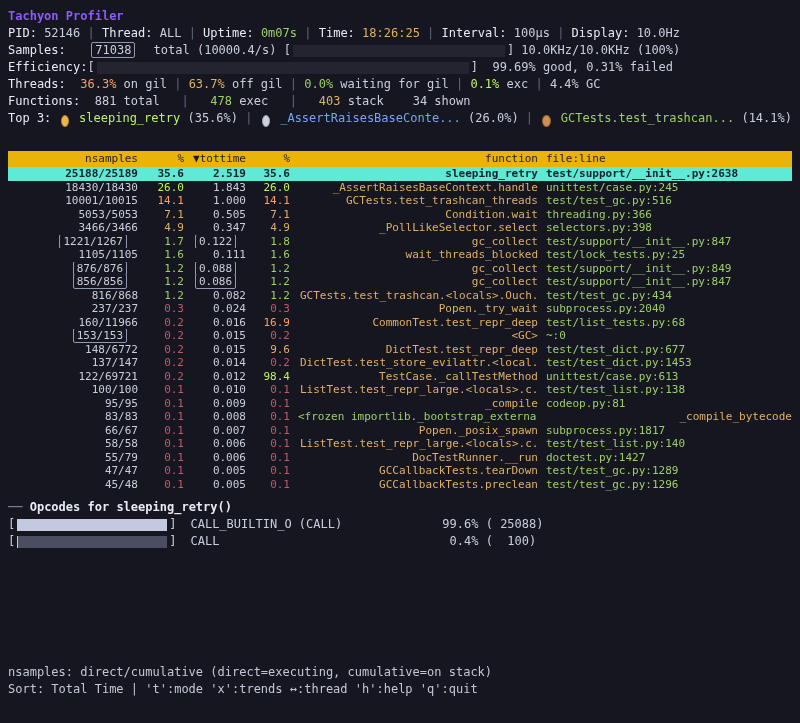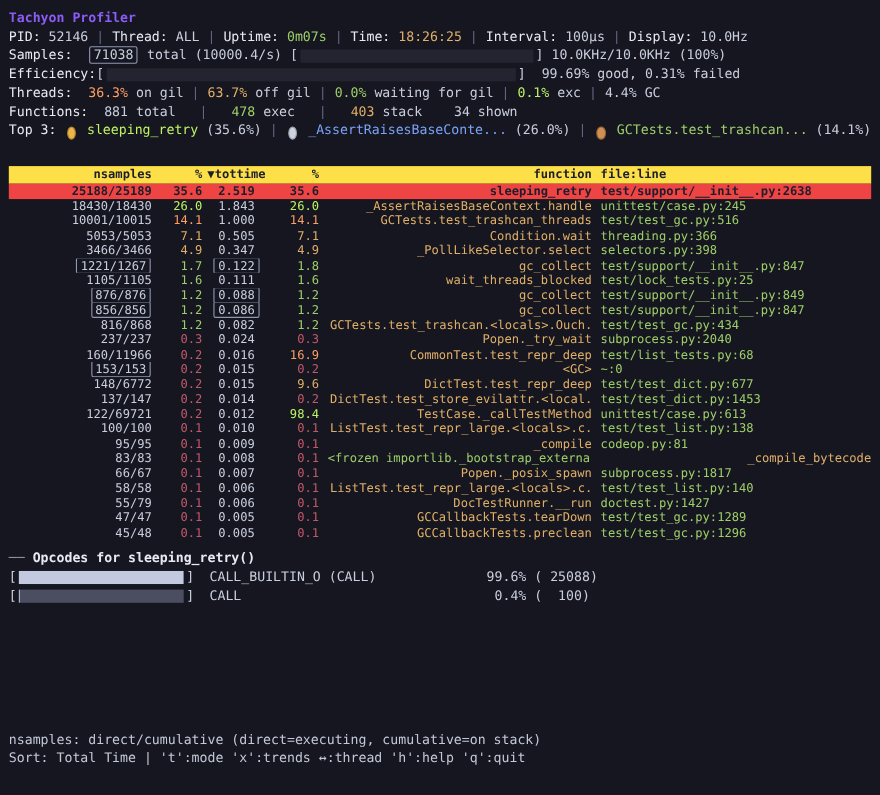--- a/index.html
+++ b/index.html
@@ -20,48 +20,48 @@
   .c-fg{color:#c9cede}
   .c-dim{color:#5f6683}
   .c-red{color:#bef264}
   .c-dimred{color:#c2596a}
   .c-orange{color:#ff9e64}
   .c-yellow{color:#e0af68}
   .c-green{color:#9ece6a}
   .c-blue{color:#7aa2f7}
   .c-fg.bold,.bold.c-fg{color:#e7eaf5}
 
-  .boxed{border:1px solid #9098b4;border-radius:2px;padding:0 3px;margin:0 1px}
+  .boxed{border:1px solid #9098b4;border-radius:2px;padding:0 3px;margin:0 11px}
 
   .bracket{color:#c9cede}
   .bar{display:inline-block;height:12px;background:#23242f;margin:0 2px;vertical-align:-1px;overflow:hidden}
   .samples-bar{width:212px}
   .eff-bar{width:372px}
 
   .medal{display:inline-block;width:12px;height:12px;border-radius:50%;margin:0 3px 0 2px;transform:translateY(2px)}
   .m-gold{background:#ecb64d;border:1px solid #b3812a}
   .m-silver{background:#cdd2dc;border:1px solid #9aa0ad}
   .m-bronze{background:#d08f55;border:1px solid #96602f}
 
   .gap1{height:24px}
   .gap2{height:8px}
   .spacer{height:114px}
 
   .table{font-size:11px}
   .trow{display:flex;height:13.5px;line-height:13.5px;white-space:pre;align-items:center}
-  .thead{height:16px;line-height:16px;background:#fde047;color:#1c1e2c;font-weight:bold}
+  .thead{height:16px;line-height:16px;background:#eab308;color:#1c1e2c;font-weight:normal}
   .thead .col{color:#1c1e2c}
   .col{display:inline-block;overflow:hidden}
   .col.ns{width:130px;text-align:right}
   .col.p1{width:46px;text-align:right}
-  .col.tt{width:62px;text-align:center}
+  .col.tt{width:62px;text-align:right}
   .col.p2{width:44px;text-align:right}
   .col.fn{width:248px;padding-left:10px;text-align:right}
   .col.file{flex:1;padding-left:8px;text-align:left}
-  .trow.sel{background:#ef4444}
+  .trow.sel{background:#5eead4}
   .trow.sel .col,.trow.sel .col span{color:#1c1e2c !important;font-weight:bold;border-color:#1c1e2c}
 
   .op-title{white-space:pre}
   .op-dashes{color:#8b90a6}
   .op-name{font-weight:bold;color:#e7eaf5}
   .oprow{height:17px;line-height:17px;display:flex;align-items:center;white-space:pre}
   .opbar{display:inline-block;width:150px;height:12px;background:#4a4e60;margin:0 2px;vertical-align:-1px;overflow:hidden}
   .opfill{display:block;height:100%;background:#c3c9de}
   .oplabel{display:inline-block;padding-left:14px;width:250px;white-space:pre}
   .oppct{display:inline-block;width:52px;text-align:right}

